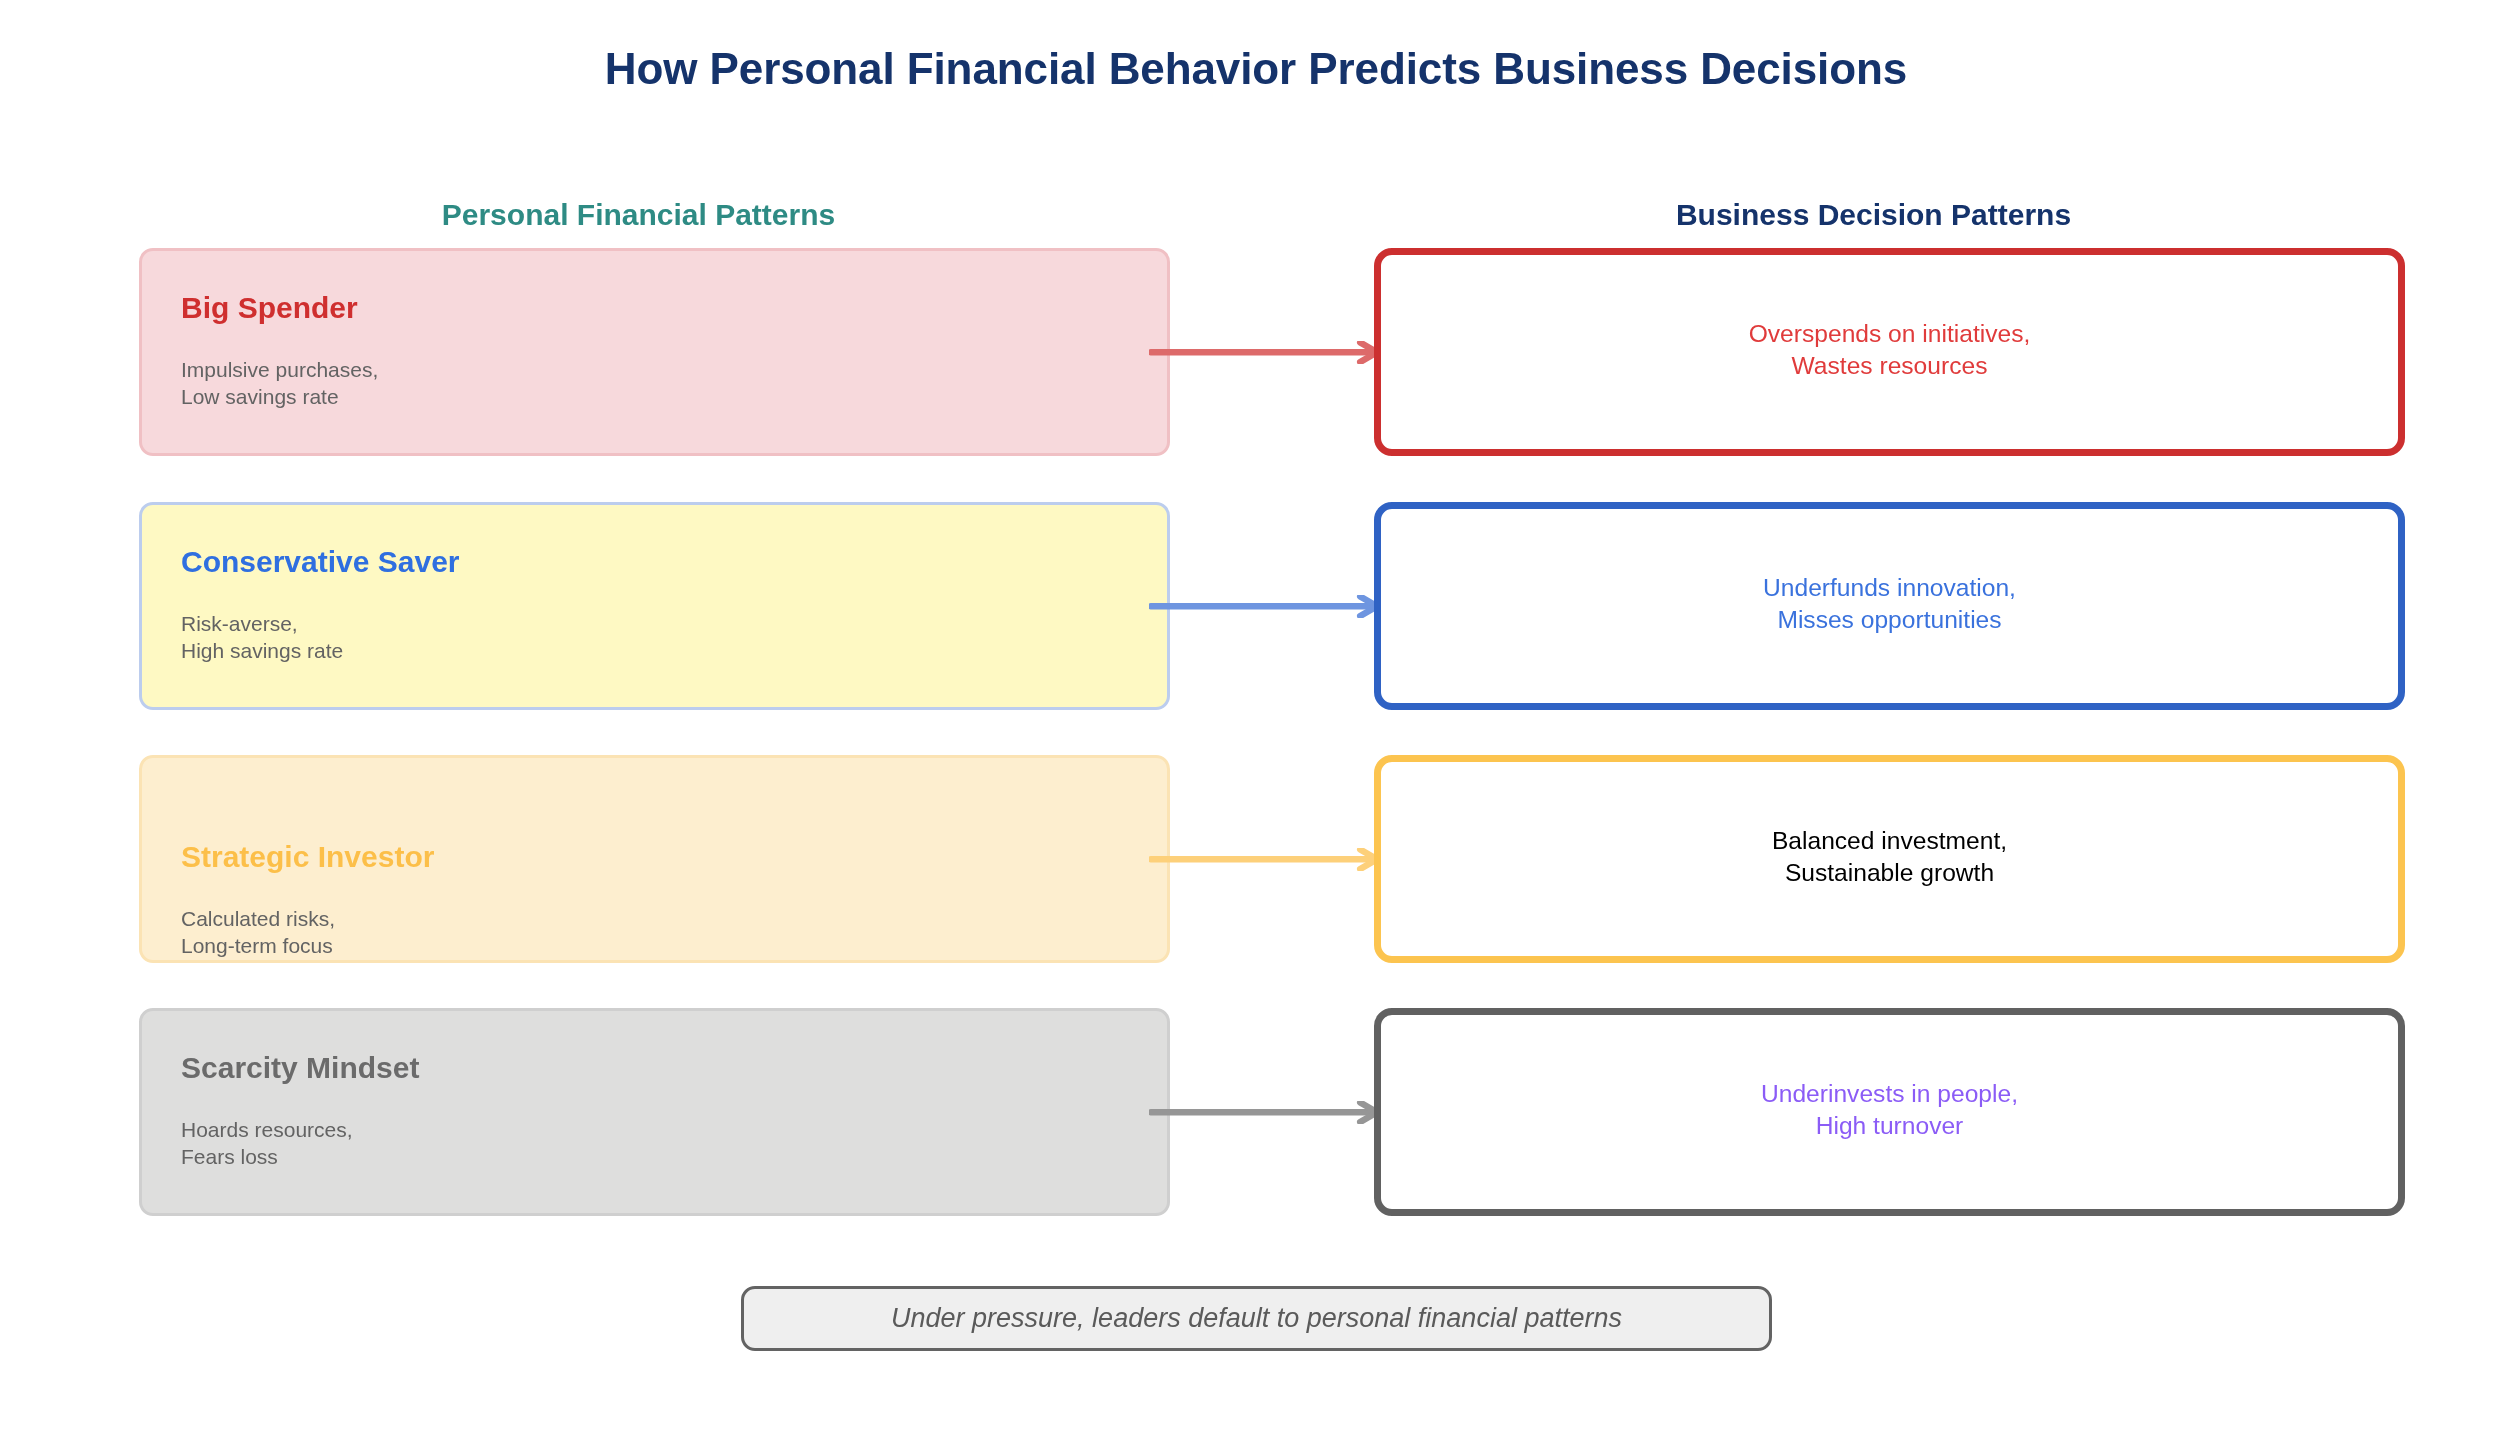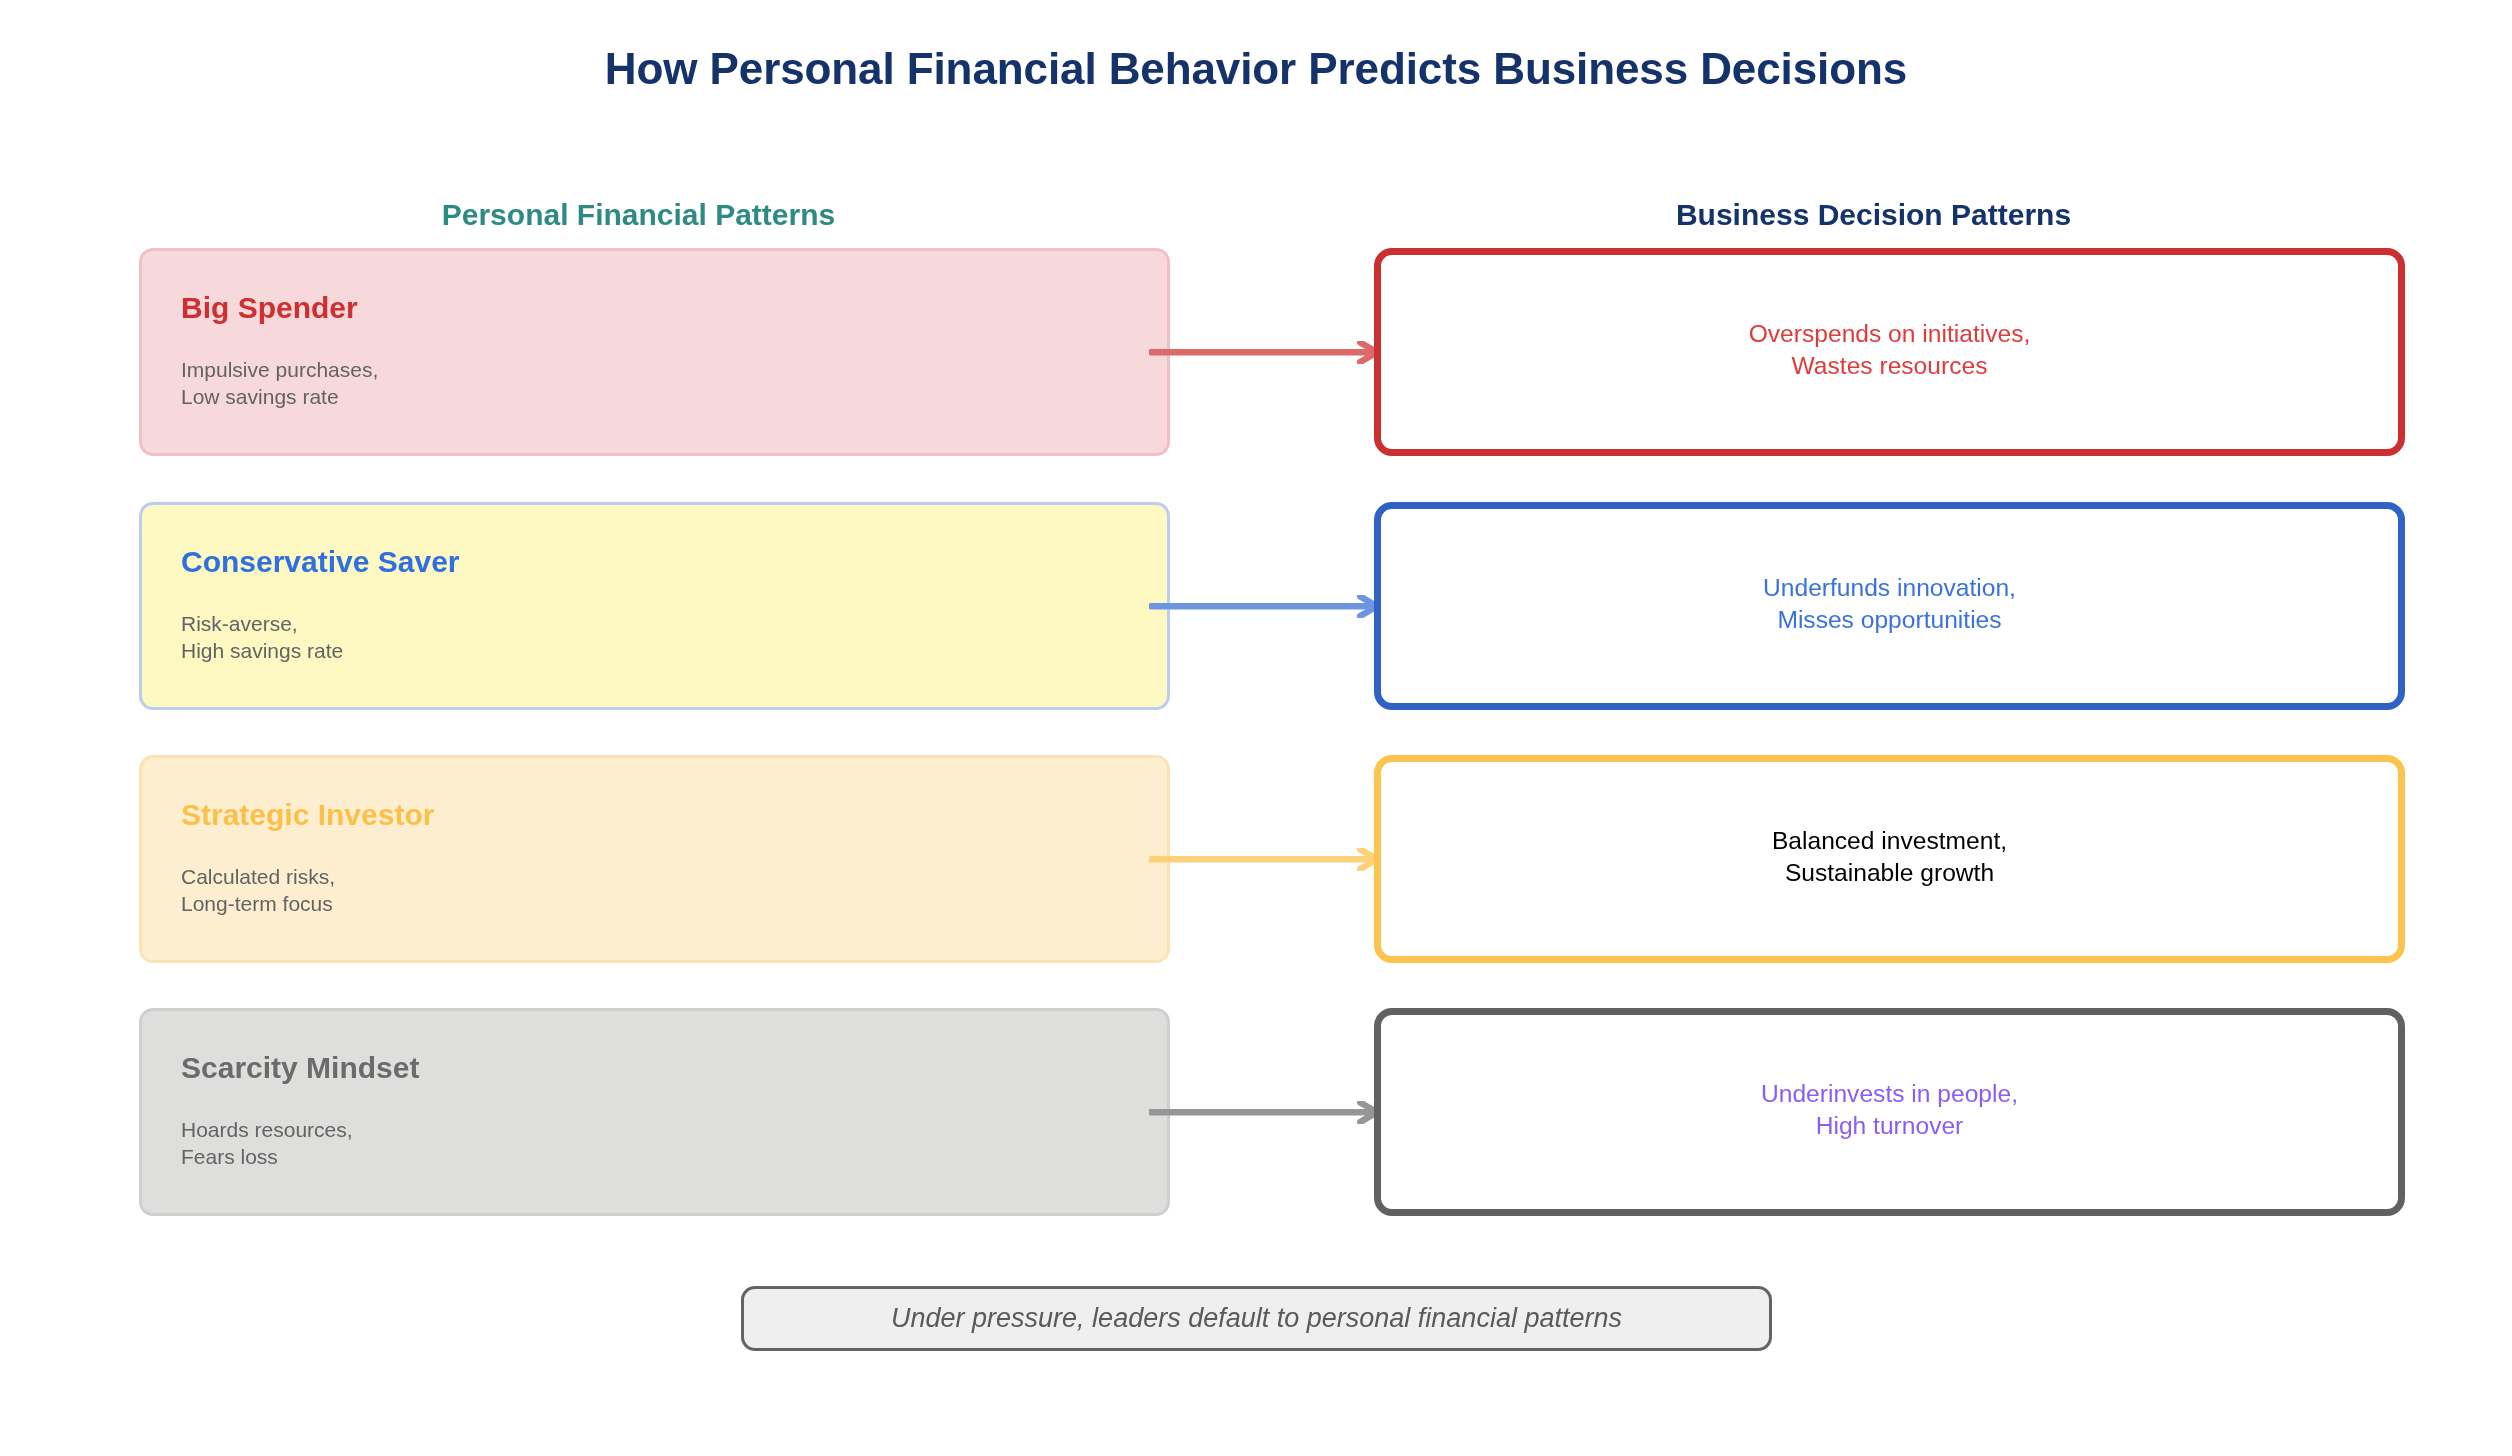--- a/index.html
+++ b/index.html
@@ -184,21 +184,21 @@
       <line x1="2" y1="16" x2="316" y2="16" stroke-width="9" stroke-linecap="round" stroke="#6e95e0"></line>
       <path d="M 300 2 L 324 16 L 300 30" fill="none" stroke-width="9" stroke-linecap="round" stroke-linejoin="round" stroke="#6e95e0"></path>
     </svg>
     <div class="card-right" id="right-1" style="background: rgb(255, 255, 255); border-color: rgb(47, 98, 196);">
       <div class="outcome-text" style="color: rgb(58, 114, 221);">Underfunds innovation,
 Misses opportunities</div>
     </div>
   </div>
 
   <div class="row" id="row-2" style="top:755px;">
-    <div class="card-left" id="left-2" style="background: rgb(253, 238, 207); border-color: rgb(251, 227, 180);">
+    <div class="card-left" id="left-2" style="background: rgb(253, 238, 207); border-color: rgb(251, 227, 180); justify-content: flex-end;">
       <div class="card-title" style="color: rgb(252, 191, 73);">Strategic Investor</div>
       <div class="card-desc" style="color: rgb(99, 99, 99);">Calculated risks,
 Long-term focus</div>
     </div>
     <svg class="arrow" id="arrow-2" viewBox="0 0 335 32">
       <line x1="2" y1="16" x2="316" y2="16" stroke-width="9" stroke-linecap="round" stroke="#fdd07a"></line>
       <path d="M 300 2 L 324 16 L 300 30" fill="none" stroke-width="9" stroke-linecap="round" stroke-linejoin="round" stroke="#fdd07a"></path>
     </svg>
     <div class="card-right" id="right-2" style="background: rgb(255, 255, 255); border-color: rgb(252, 196, 79);">
       <div class="outcome-text">Balanced investment,

